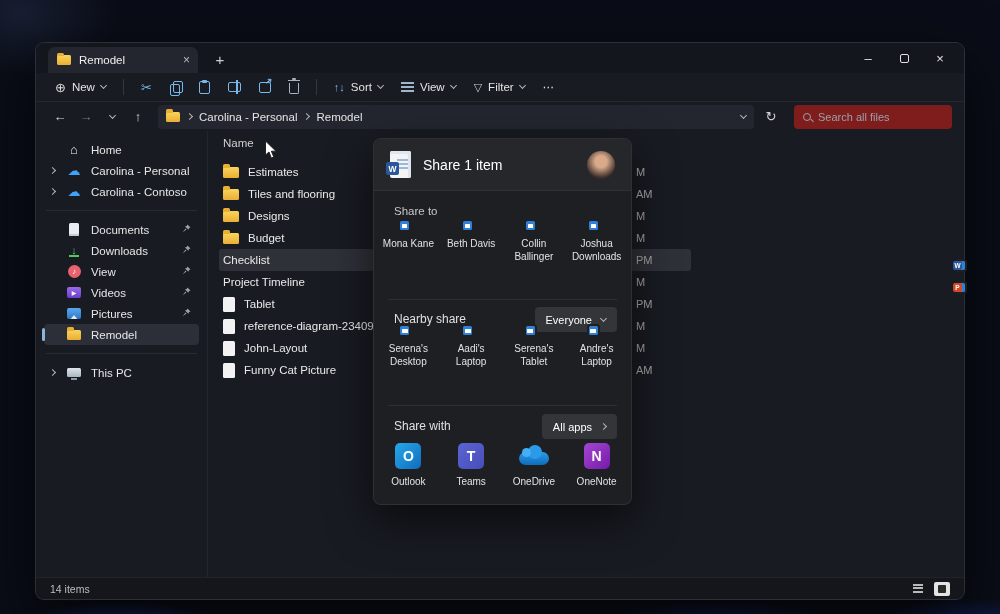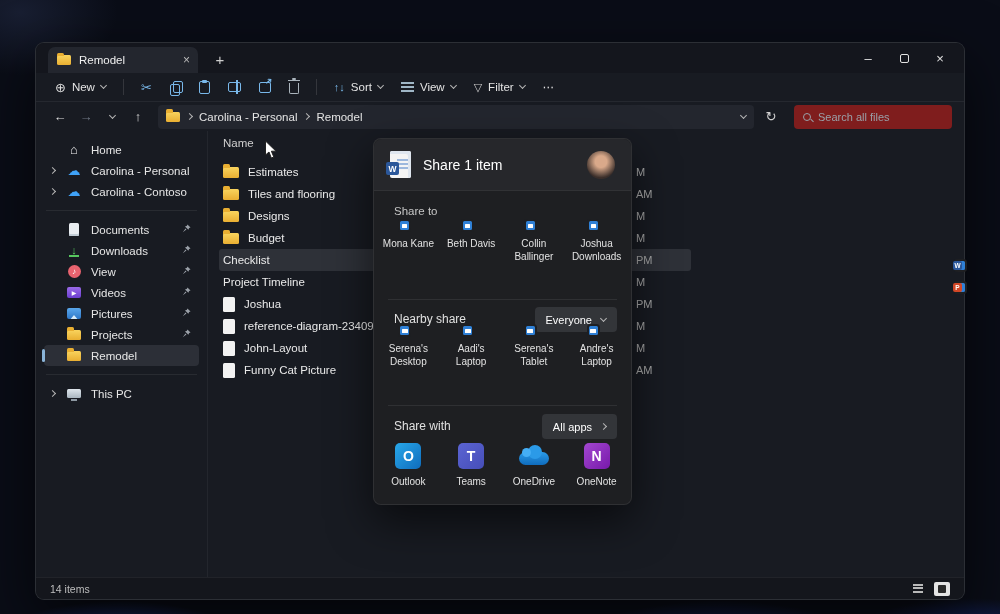--- a/index.html
+++ b/index.html
@@ -355,29 +355,20 @@
         </div>
         <div class="side-item">
           <span class="si">
               <span class="ic-pic"></span>
             </span>
           <span>Pictures</span>
           <svg class="pin" width="9" height="9" viewBox="0 0 12 12">
               <path fill="#9aa0a8" d="M7.2.6l4.2 4.2-1.9.5-1 2.4L4 3.2l2.6-.8zM4.7 6.1L1 11l4.9-3.7z"></path>
             </svg>
         </div>
-        <div class="side-item">
-          <span class="si">
-              <span class="folder small"></span>
-            </span>
-          <span>Projects</span>
-          <svg class="pin" width="9" height="9" viewBox="0 0 12 12">
-              <path fill="#9aa0a8" d="M7.2.6l4.2 4.2-1.9.5-1 2.4L4 3.2l2.6-.8zM4.7 6.1L1 11l4.9-3.7z"></path>
-            </svg>
-        </div>
         <div class="side-item sel">
           <span class="si">
               <span class="folder small"></span>
             </span>
           <span>Remodel</span>
         </div>
         <div class="side-sep"></div>
         <div class="side-item">
           <span class="chev chev-right expander"></span>
           <span class="si">
@@ -416,21 +407,21 @@
             <span>Checklist</span>
             <span class="time-tail">PM</span>
           </div>
           <div class="frow">
             <span class="page badge ppt" data-letter="P"></span>
             <span>Project Timeline</span>
             <span class="time-tail">M</span>
           </div>
           <div class="frow">
             <span class="page"></span>
-            <span>Joshua</span>
+            <span>Tablet</span>
             <span class="time-tail">PM</span>
           </div>
           <div class="frow">
             <span class="page"></span>
             <span>reference-diagram-2340983</span>
             <span class="time-tail">M</span>
           </div>
           <div class="frow">
             <span class="page"></span>
             <span>John-Layout</span>

